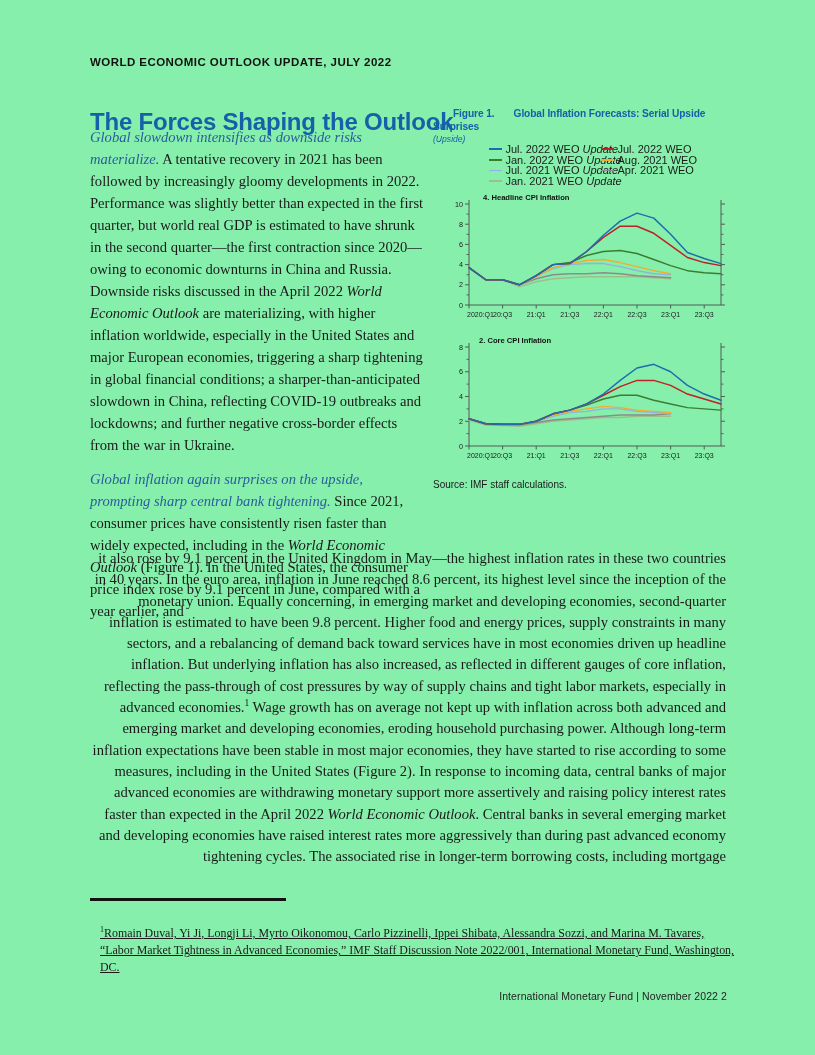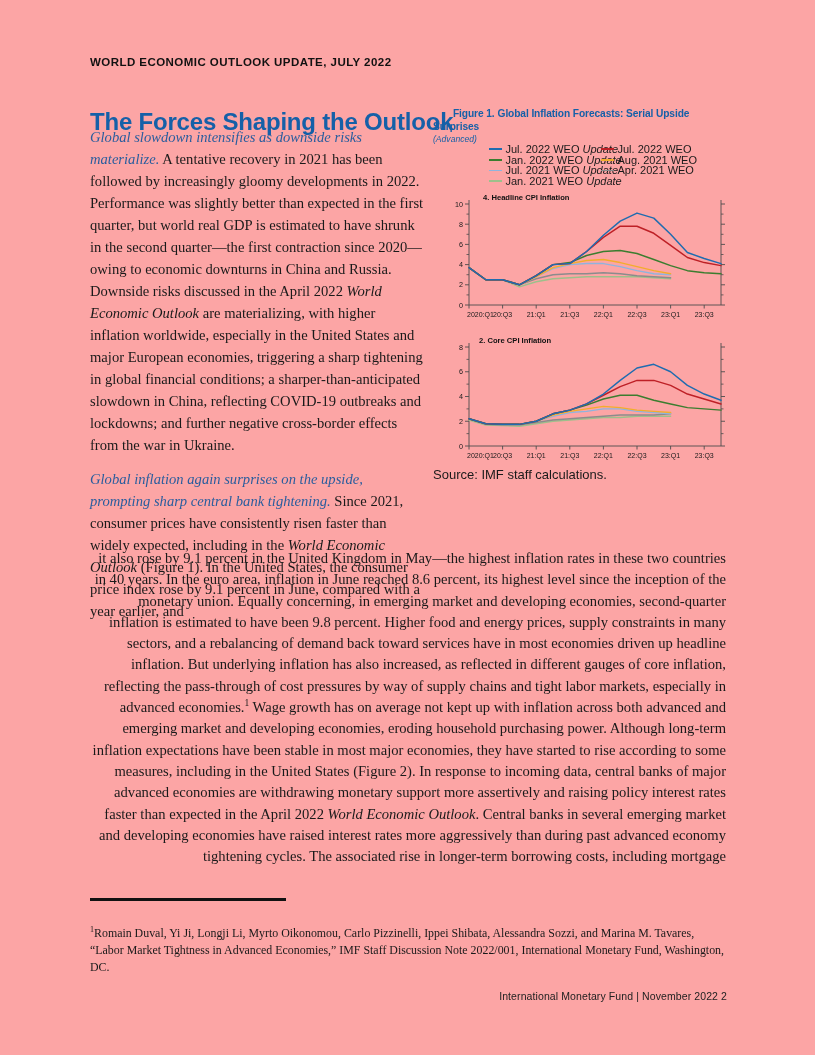--- a/index.html
+++ b/index.html
@@ -4,21 +4,21 @@
 <style>
   html, body {
     margin: 0;
     padding: 0;
     background: #b0b0b0;
   }
   .page {
     position: relative;
     width: 815px;
     height: 1055px;
-    background: #fca5a5;
+    background: #86efac;
     overflow: hidden;
     font-family: "Liberation Serif", serif;
     color: #1a1a1a;
   }
 
   
   .running-head {
     position: absolute;
     left: 90px;
     top: 56px;
@@ -76,25 +76,26 @@
   .footnote-rule {
     position: absolute;
     left: 90px;
     top: 898px;
     width: 196px;
     height: 2.5px;
     background: #111111;
   }
   .footnote {
     position: absolute;
-    left: 90px;
+    left: 100px;
     top: 925px;
     width: 636px;
     font-size: 11.9px;
     line-height: 17.2px;
+    text-decoration: underline;
   }
   .footnote sup { font-size: 8px; }
 
   
   .page-footer {
     position: absolute;
     right: 88px;
     top: 990px;
     font-family: "Liberation Sans", sans-serif;
     font-size: 10.5px;
@@ -111,21 +112,21 @@
     width: 293px;
   }
   .fig-title {
     font-family: "Liberation Sans", sans-serif;
     font-weight: bold;
     font-size: 10.2px;
     color: #1560a8;
     line-height: 12.5px;
     letter-spacing: -0.1px;
   }
-  .fig-title .fignum { margin-right: 3px; padding-left: 20px; }
+  .fig-title .fignum { margin-right: 19px; padding-left: 20px; }
   .fig-subtitle {
     font-family: "Liberation Sans", sans-serif;
     font-style: italic;
     font-size: 8.6px;
     color: #1560a8;
     margin-top: 1px;
   }
 
   
   .legend {
@@ -159,22 +160,23 @@
     position: absolute;
     font-family: "Liberation Sans", sans-serif;
     font-weight: bold;
     font-size: 7.6px;
     color: #111111;
     white-space: nowrap;
   }
 
   
   .fig-note {
-    font-family: "Liberation Sans", sans-serif;
-    font-size: 13px;
+    margin-top: 10px;
+    font-family: "Liberation Sans", sans-serif;
+    font-size: 10px;
     line-height: 10.2px;
     color: #1a1a1a;
   }
   .fig-note .ital { font-style: italic; }
 </style>
 </head>
 <body>
 
 <div class="page">
 
@@ -192,21 +194,21 @@
   </div>
 
   <div class="footnote-rule"></div>
   <div class="footnote"><sup>1</sup><span>Romain Duval, Yi Ji, Longji Li, Myrto Oikonomou, Carlo Pizzinelli, Ippei Shibata, Alessandra Sozzi, and Marina M. Tavares, “Labor Market Tightness in Advanced Economies,” IMF Staff Discussion Note 2022/001, International Monetary Fund, Washington, DC.</span></div>
 
   <div class="page-footer"><span>International Monetary Fund | November 2022</span><span class="pageno">2</span></div>
 
   <div class="figure">
 
     <div class="fig-title"><span class="fignum">Figure 1.</span><span>Global Inflation Forecasts: Serial Upside Surprises</span></div>
-    <div class="fig-subtitle">(Advanced)</div>
+    <div class="fig-subtitle">(Upside)</div>
 
     <div class="legend" id="legend">
         <div class="leg-item">
           <span class="leg-swatch" style="background: rgb(31, 108, 176);"></span>
           <span class="leg-label">Jul. 2022 WEO <span class="u">Update</span></span>
         </div>
         <div class="leg-item">
           <span class="leg-swatch" style="background: rgb(190, 32, 38);"></span>
           <span class="leg-label">Jul. 2022 WEO</span>
         </div>

